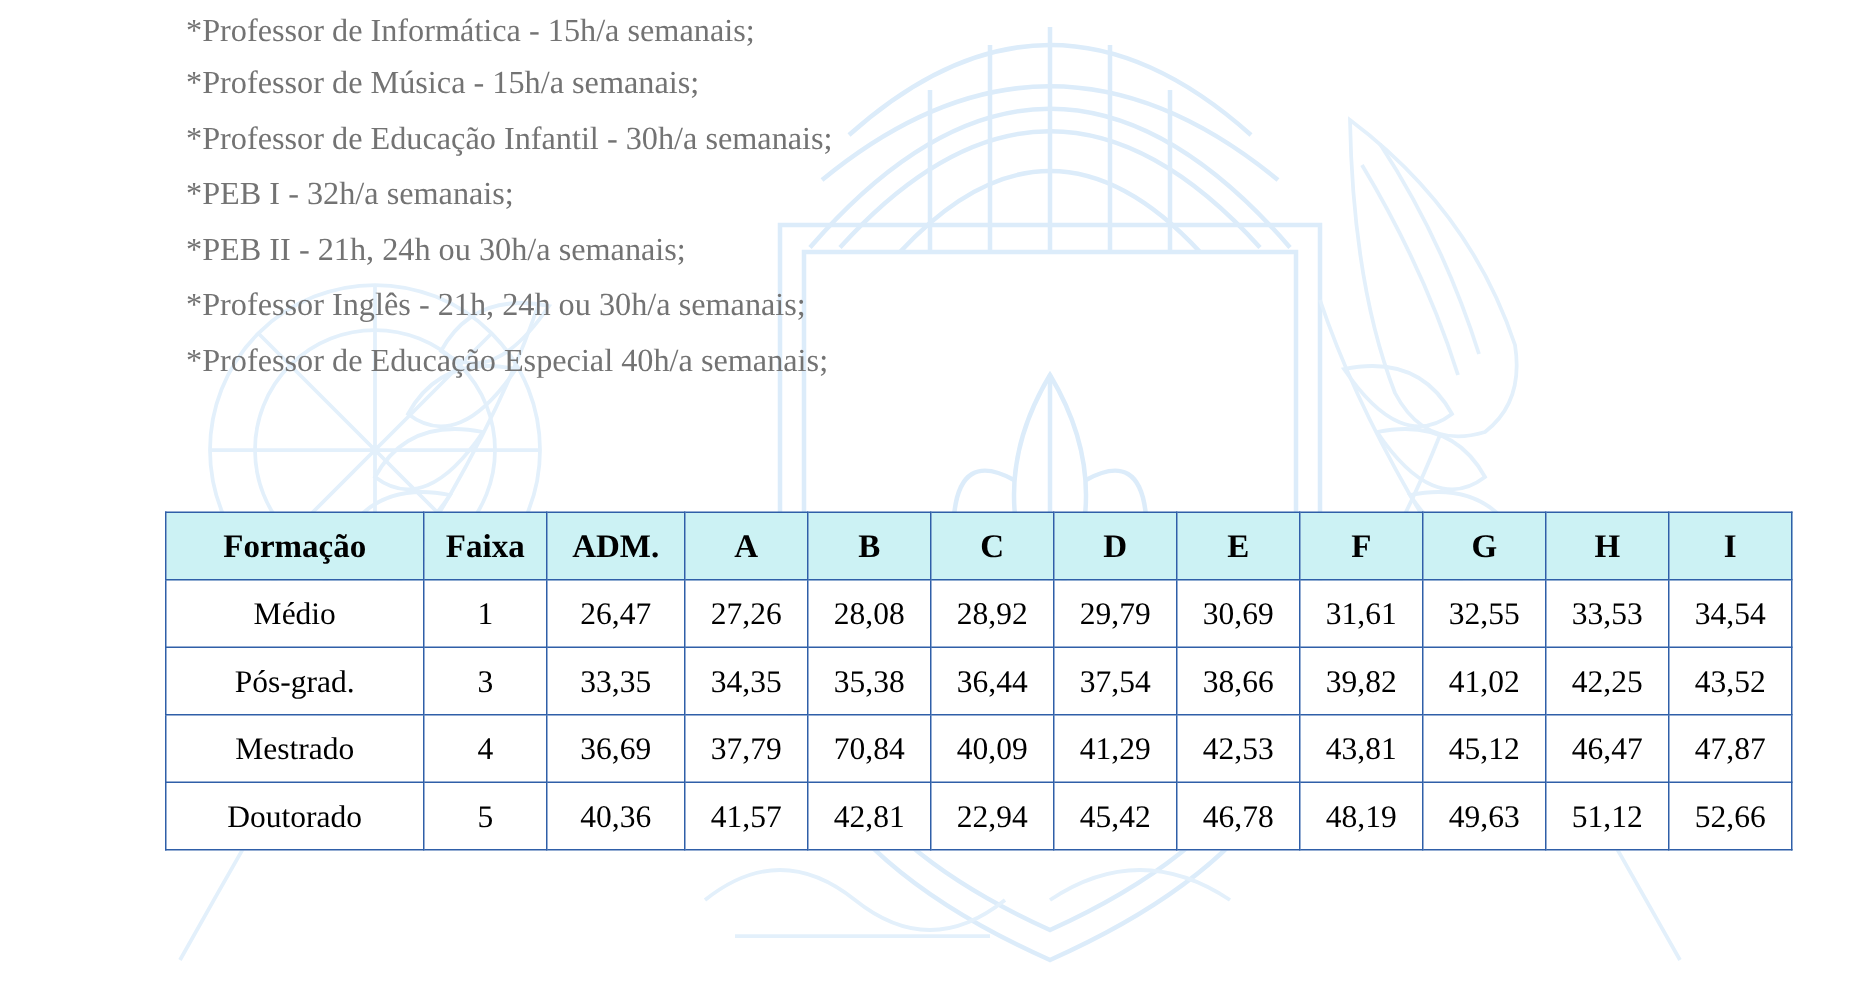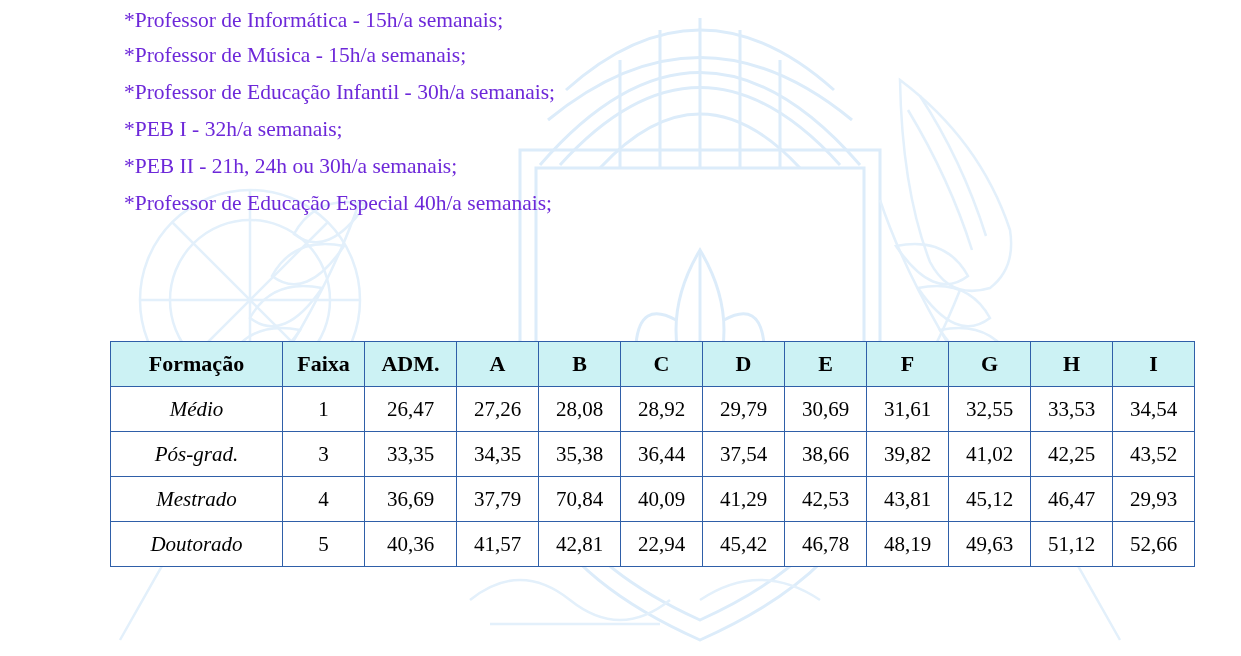--- a/index.html
+++ b/index.html
@@ -35,21 +35,21 @@
   .notes {
     position: absolute;
     left: 124px;
     top: 4px;
     width: 700px;
   }
   .note-line {
     font-size: 21.5px;
     line-height: 37px;
     white-space: nowrap;
-    color: #6d28d9;
+    color: #737373;
   }
   .note-line.first {
     line-height: 33px;
   }
 
   table.salary {
     position: absolute;
     left: 110px;
     top: 341px;
     border-collapse: collapse;
@@ -69,21 +69,20 @@
     background: #ccf2f4;
     font-weight: bold;
     font-size: 22px;
   }
   table.salary tbody td {
     background: #ffffff;
     font-weight: normal;
   }
   table.salary tbody td.formacao {
     min-width: 150px;
-    font-style: italic;
   }
   table.salary tbody td.faixa {
     min-width: 60px;
   }
   table.salary tbody td.num {
     min-width: 64px;
   }
   table.salary thead th.col-formacao { width: 172px; margin-left: 26px; }
   table.salary thead th.col-faixa { width: 82px; }
   table.salary thead th.col-adm { width: 92px; }
@@ -147,20 +146,21 @@
 </svg>
 
 <div id="content">
 
   <div class="notes">
     <div class="note-line first">*Professor de Informática - 15h/a semanais;</div>
     <div class="note-line">*Professor de Música - 15h/a semanais;</div>
     <div class="note-line">*Professor de Educação Infantil - 30h/a semanais;</div>
     <div class="note-line">*PEB I - 32h/a semanais;</div>
     <div class="note-line">*PEB II - 21h, 24h ou 30h/a semanais;</div>
+    <div class="note-line">*Professor Inglês - 21h, 24h ou 30h/a semanais;</div>
     <div class="note-line">*Professor de Educação Especial 40h/a semanais;</div>
   </div>
 
   <table class="salary">
     <thead>
       <tr>
         <th class="col-formacao">Formação</th>
         <th class="col-faixa">Faixa</th>
         <th class="col-adm">ADM.</th>
         <th class="col-letter">A</th>
@@ -208,21 +208,21 @@
         <td class="faixa">4</td>
         <td class="num">36,69</td>
         <td class="num">37,79</td>
         <td class="num">70,84</td>
         <td class="num">40,09</td>
         <td class="num">41,29</td>
         <td class="num">42,53</td>
         <td class="num">43,81</td>
         <td class="num">45,12</td>
         <td class="num">46,47</td>
-        <td class="num">29,93</td>
+        <td class="num">47,87</td>
       </tr>
       <tr>
         <td class="formacao">Doutorado</td>
         <td class="faixa">5</td>
         <td class="num">40,36</td>
         <td class="num">41,57</td>
         <td class="num">42,81</td>
         <td class="num">22,94</td>
         <td class="num">45,42</td>
         <td class="num">46,78</td>

